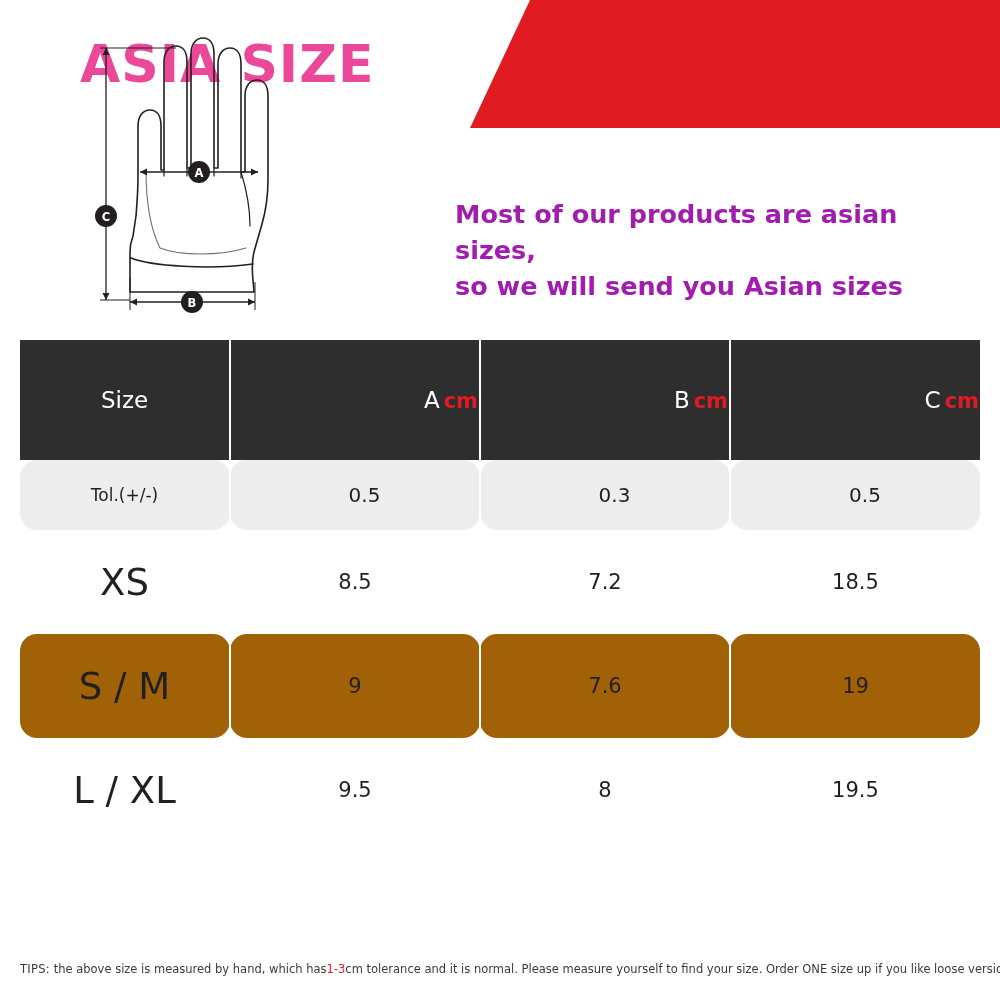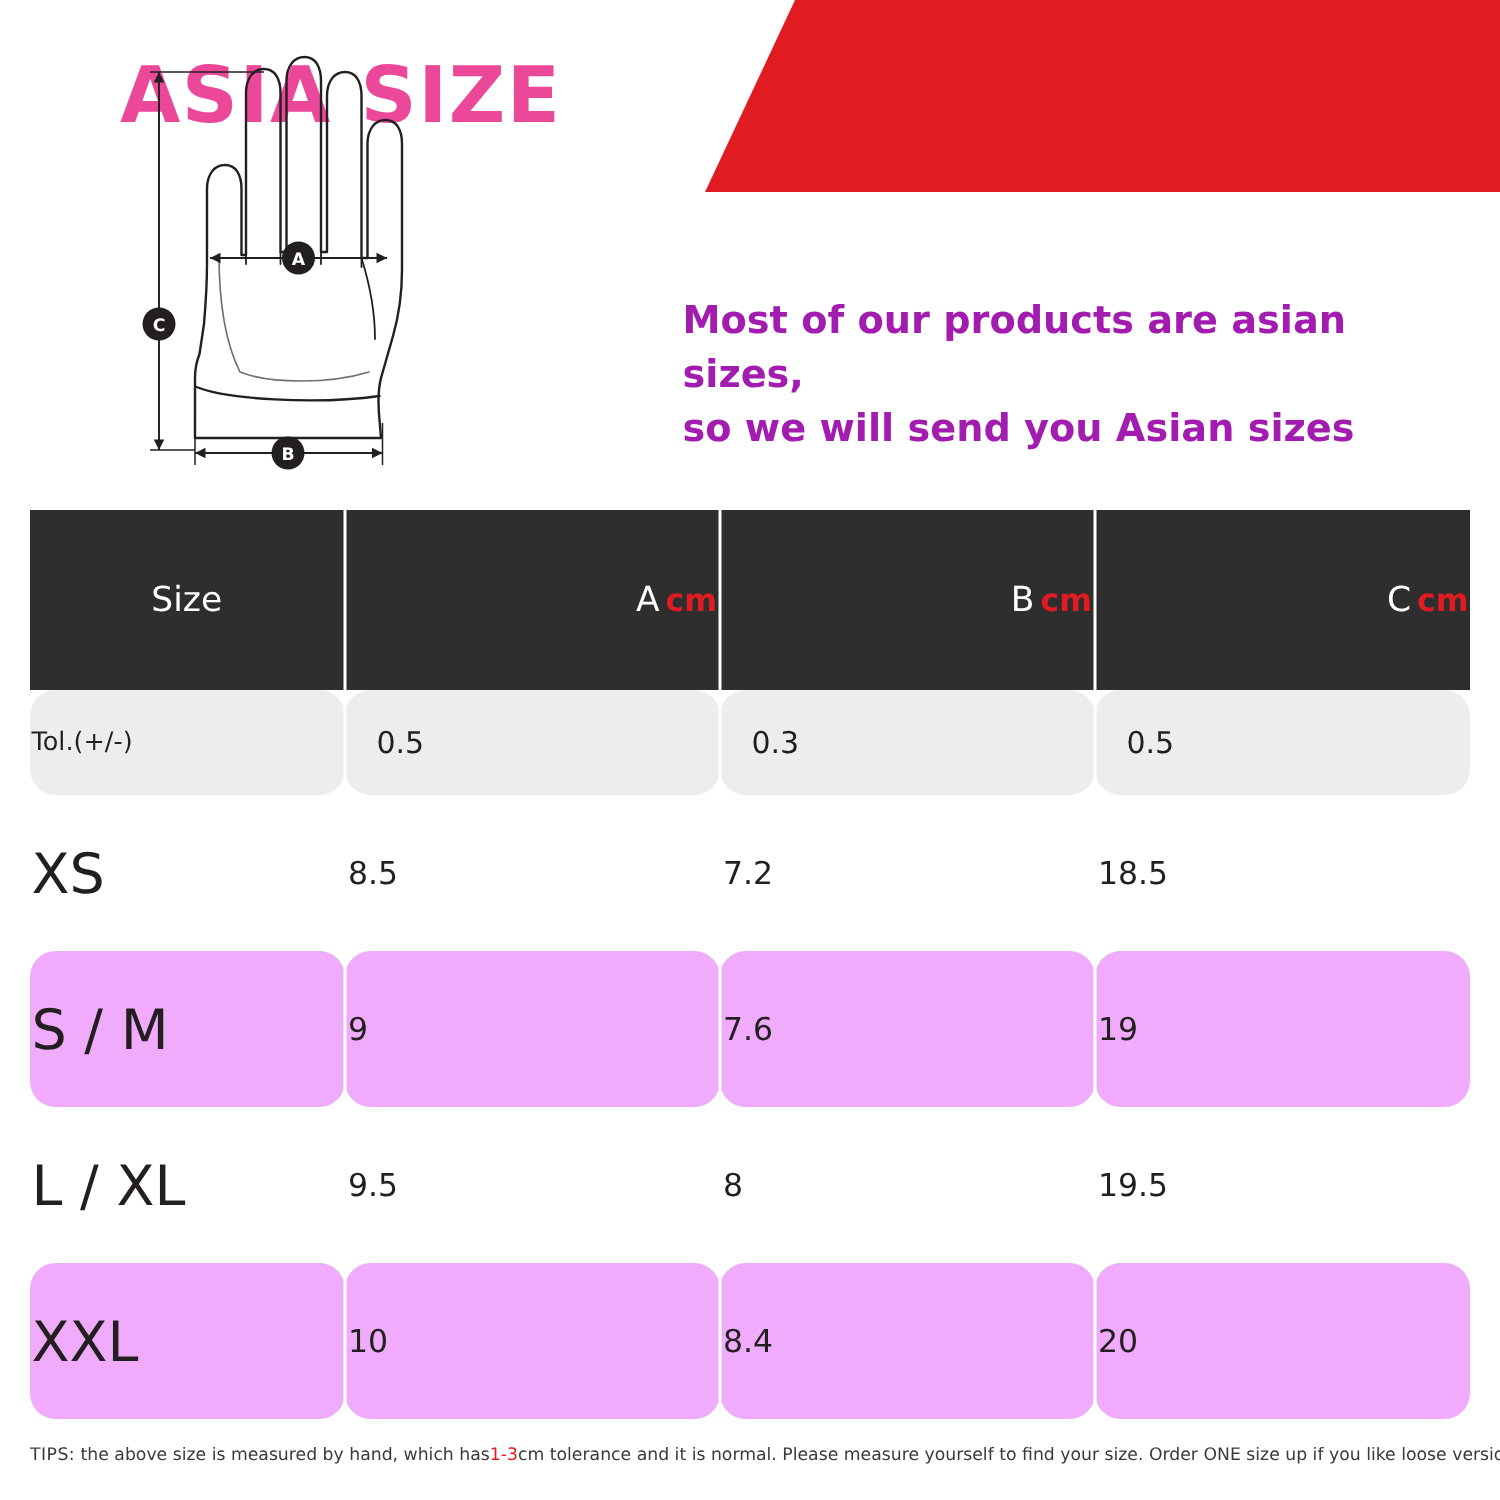--- a/index.html
+++ b/index.html
@@ -95,42 +95,42 @@
     text-align: right;
   }
   .th-dim .unit {
     color: #e01b22;
     font-weight: bold;
     font-size: 21px;
     margin-left: 4px;
   }
 
   #size-table td {
-    text-align: left;
+    text-align: center;
     vertical-align: middle;
     border-right: 2px solid #ffffff;
     color: #231f20;
     border-radius: 17px;
   }
   #size-table td:last-child { border-right: none; }
 
   tr.row-tol td { height: 68px; background: #ededed; }
   tr.row-tol td.label {
     font-family: "DejaVu Sans", sans-serif;
     font-size: 17px;
   }
   tr.row-tol td.val {
     font-family: "DejaVu Sans", sans-serif;
     font-size: 20px;
     padding-left: 20px;
   }
 
   tr.row-size td { height: 102px; }
   tr.row-size.odd td { background: #ffffff; }
-  tr.row-size.even td { background: #f0abfc; }
+  tr.row-size.even td { background: #a16207; }
   tr.row-size td.label {
     font-family: "DejaVu Sans", sans-serif;
     font-size: 37px;
   }
   tr.row-size td.val {
     font-family: "DejaVu Sans", sans-serif;
     font-size: 21px;
   }
 
   
@@ -275,25 +275,19 @@
       <td class="val">9</td>
       <td class="val">7.6</td>
       <td class="val">19</td>
     </tr>
     <tr class="row-size odd">
       <td class="label">L / XL</td>
       <td class="val">9.5</td>
       <td class="val">8</td>
       <td class="val">19.5</td>
     </tr>
-    <tr class="row-size even">
-      <td class="label">XXL</td>
-      <td class="val">10</td>
-      <td class="val">8.4</td>
-      <td class="val">20</td>
-    </tr>
   </tbody>
 </table>
 
 <div id="tips">
   <span class="lead">TIPS:</span>
   <span>the above size is measured by hand, which has</span><span class="hl">1-3</span><span>cm tolerance and it is normal. Please measure yourself to find your size. Order ONE size up if you like loose version.</span>
 </div>
 
 </body></html>

